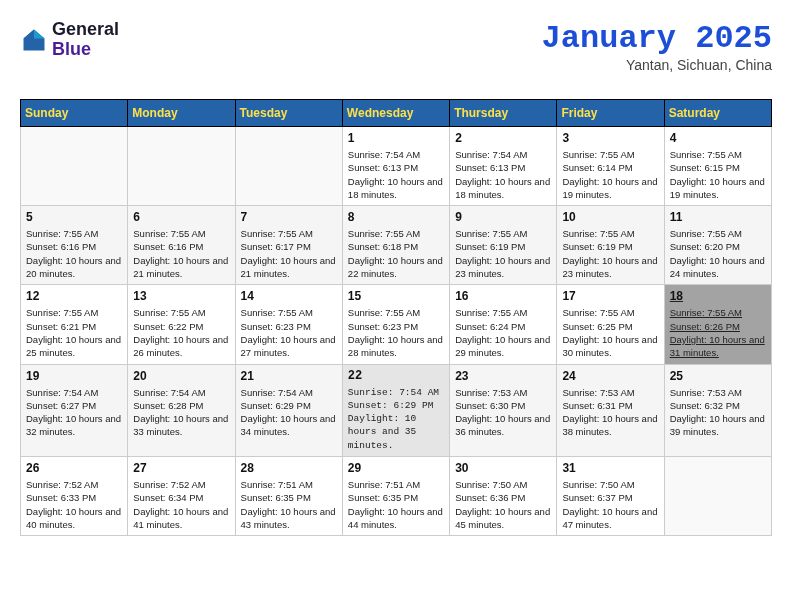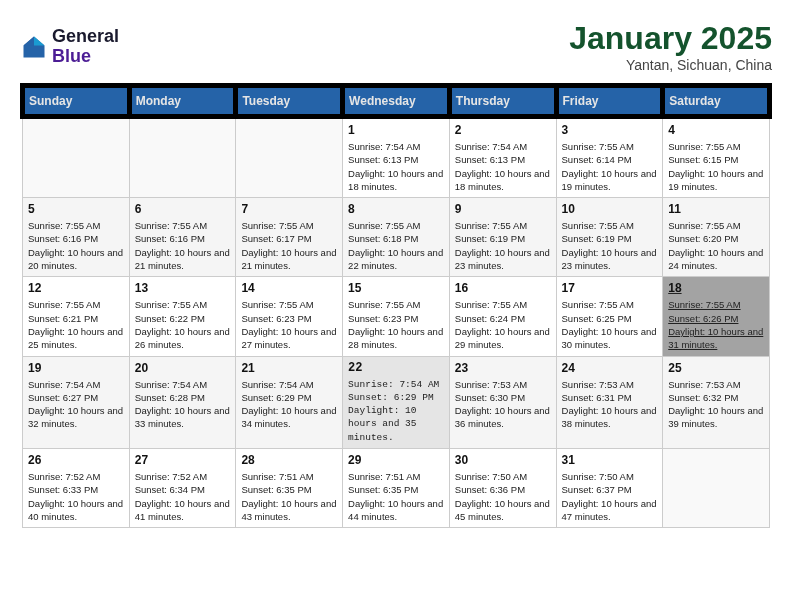--- a/index.html
+++ b/index.html
@@ -6,22 +6,22 @@
     body {
       font-family: Arial, sans-serif;
       background: #fff;
       width: 792px;
       min-height: 612px;
       padding: 20px;
     }
     .header {
       display: flex;
       justify-content: space-between;
-      align-items: center;
-      margin-bottom: 10px;
+      align-items: flex-start;
+      margin-bottom: 26px;
       gap: 44px;
     }
     .logo {
       display: flex;
       align-items: center;
       gap: 4px;
     }
     .logo-text {
       font-size: 18px;
       font-weight: bold;
@@ -34,38 +34,39 @@
     .logo-icon {
       width: 28px;
       height: 28px;
     }
     .title-block {
       text-align: right;
     }
     .month-title {
       font-size: 32px;
       font-weight: bold;
-      color: #14532d;
+      color: #1d4ed8;
+      font-family: Liberation Mono, monospace;
     }
     .location {
       font-size: 14px;
       color: #444;
     }
     .calendar {
       width: 100%;
       border-collapse: collapse;
       border: 1px solid #ccc;
     }
     .calendar th {
       background-color: #2563a8;
-      color: #e5e5e5;
+      color: #fde047;
       font-size: 12px;
       padding: 6px 4px;
       text-align: left;
-      border: 5px solid #000000;
+      border: 1px solid #000000;
     }
     .calendar td {
       vertical-align: top;
       padding: 4px 5px;
       border: 1px solid #ccc;
       font-size: 10px;
       color: #222;
       min-height: 80px;
       width: calc(100% / 7);
       background: #fff;

